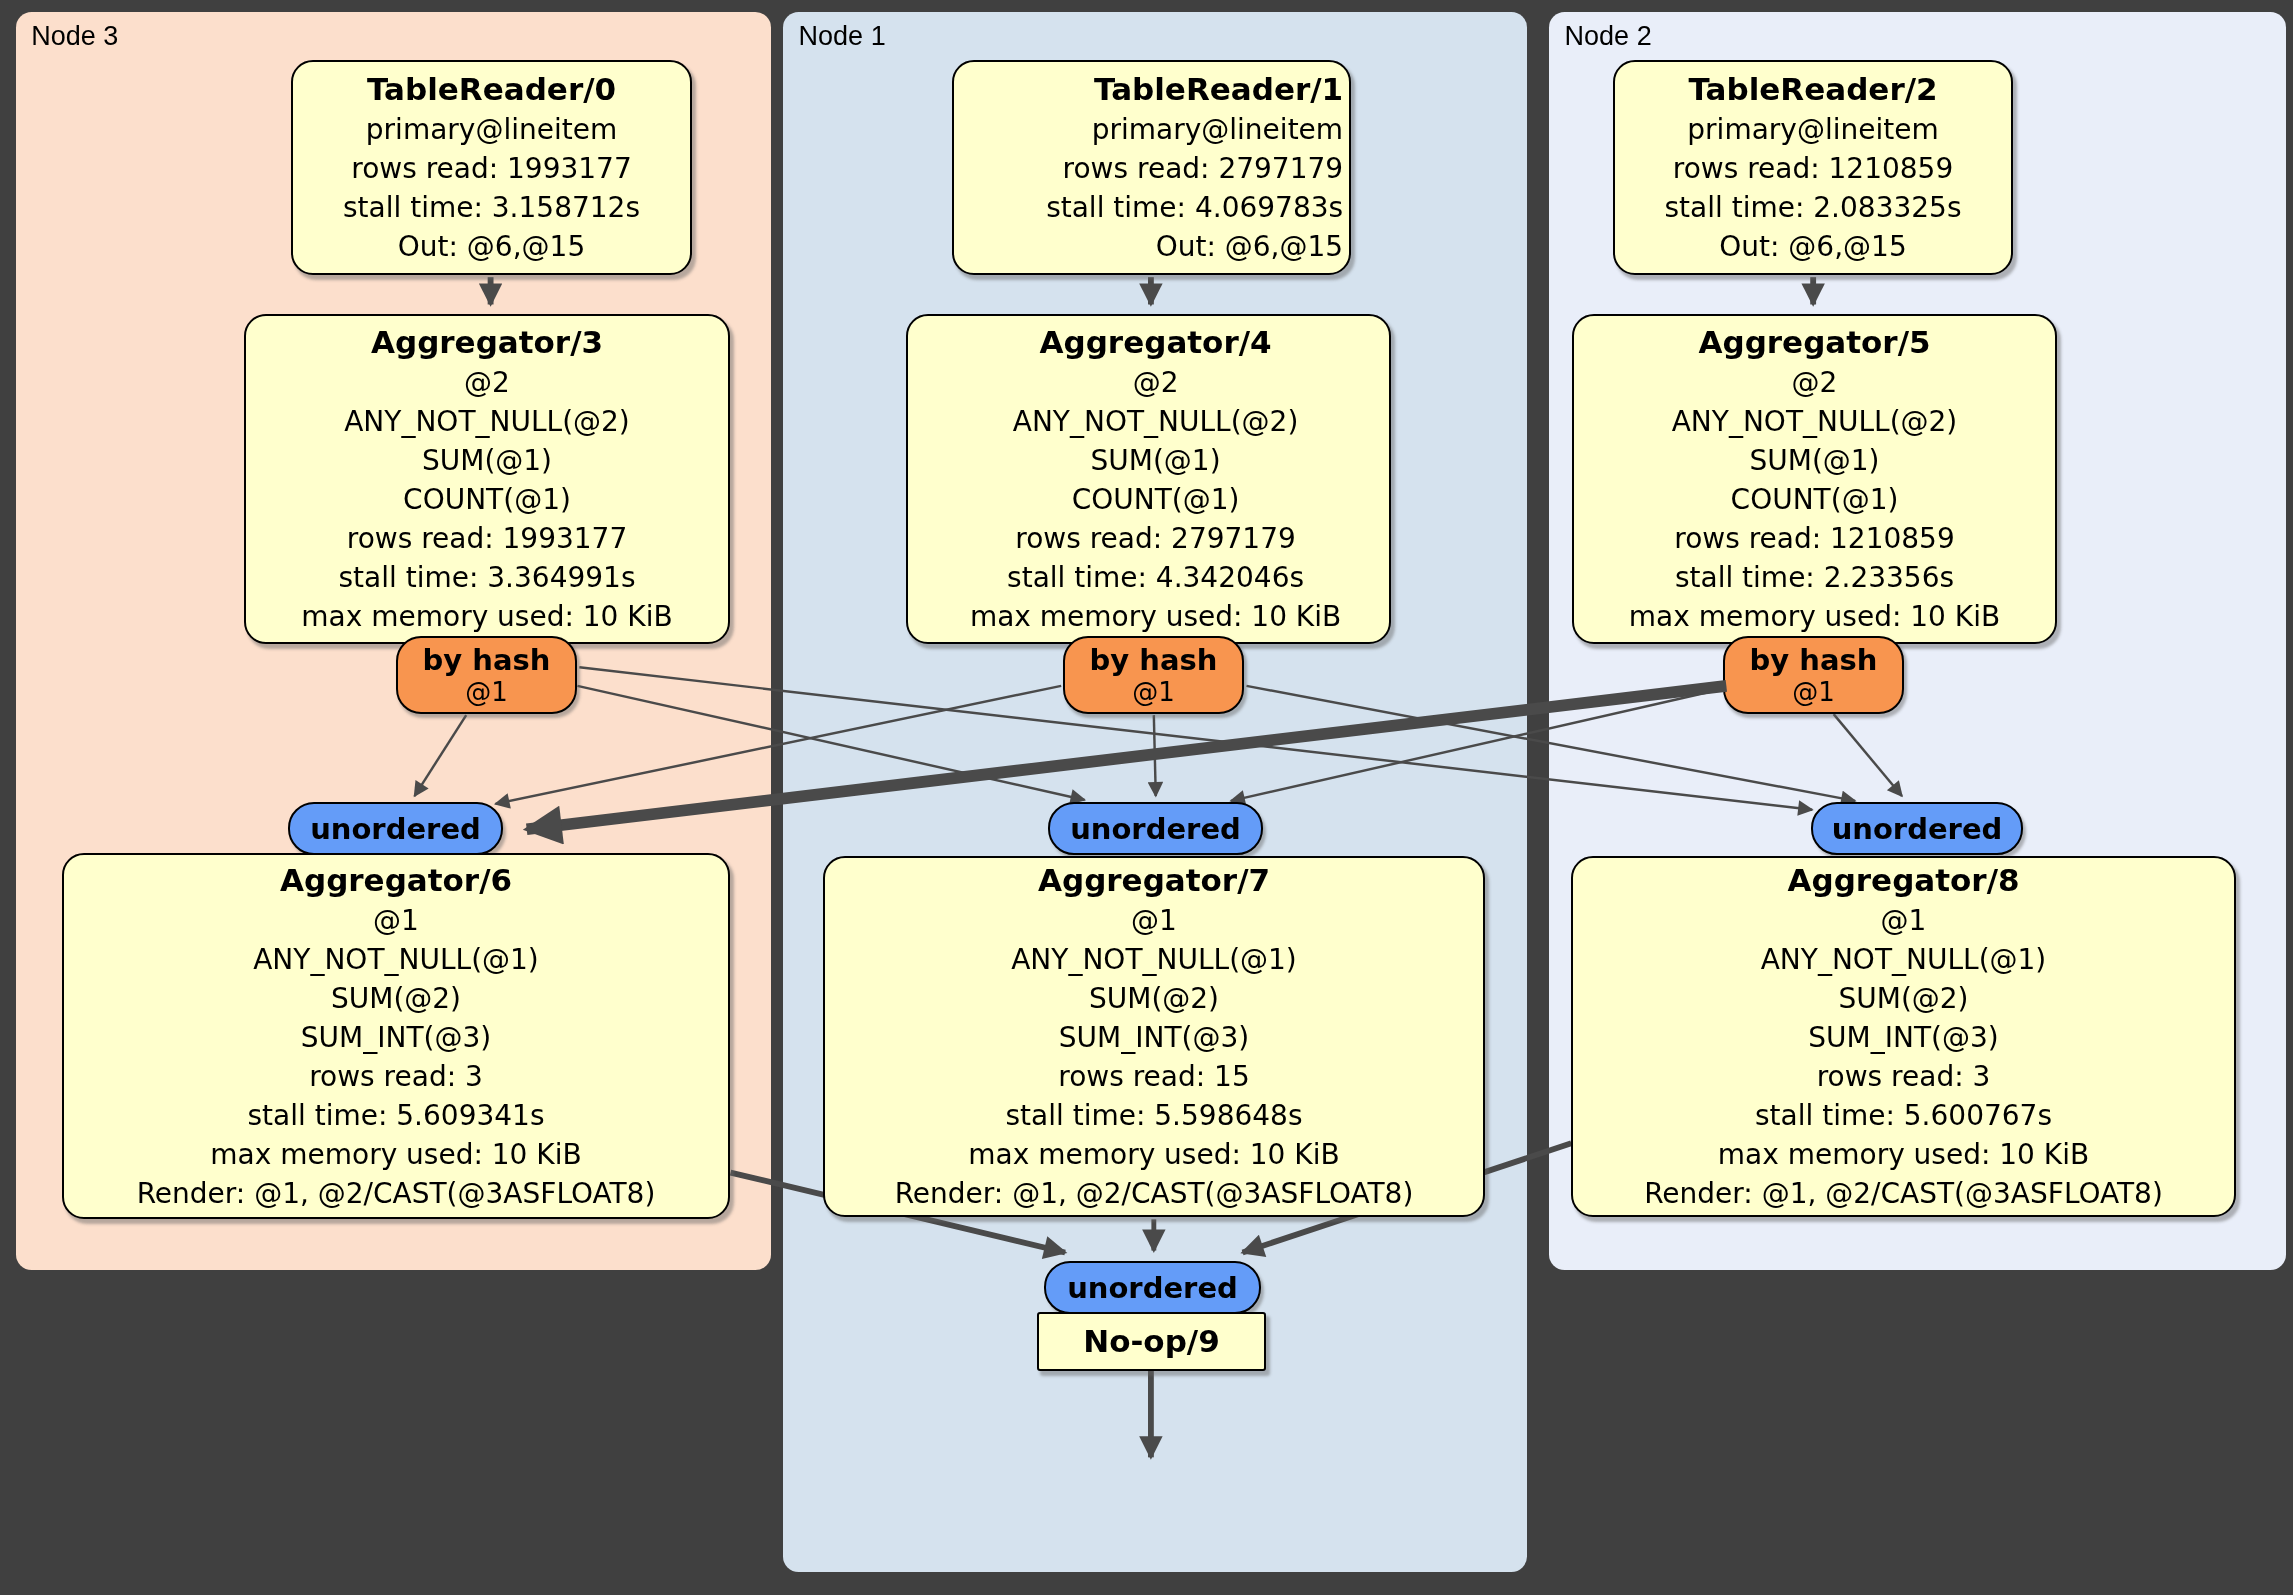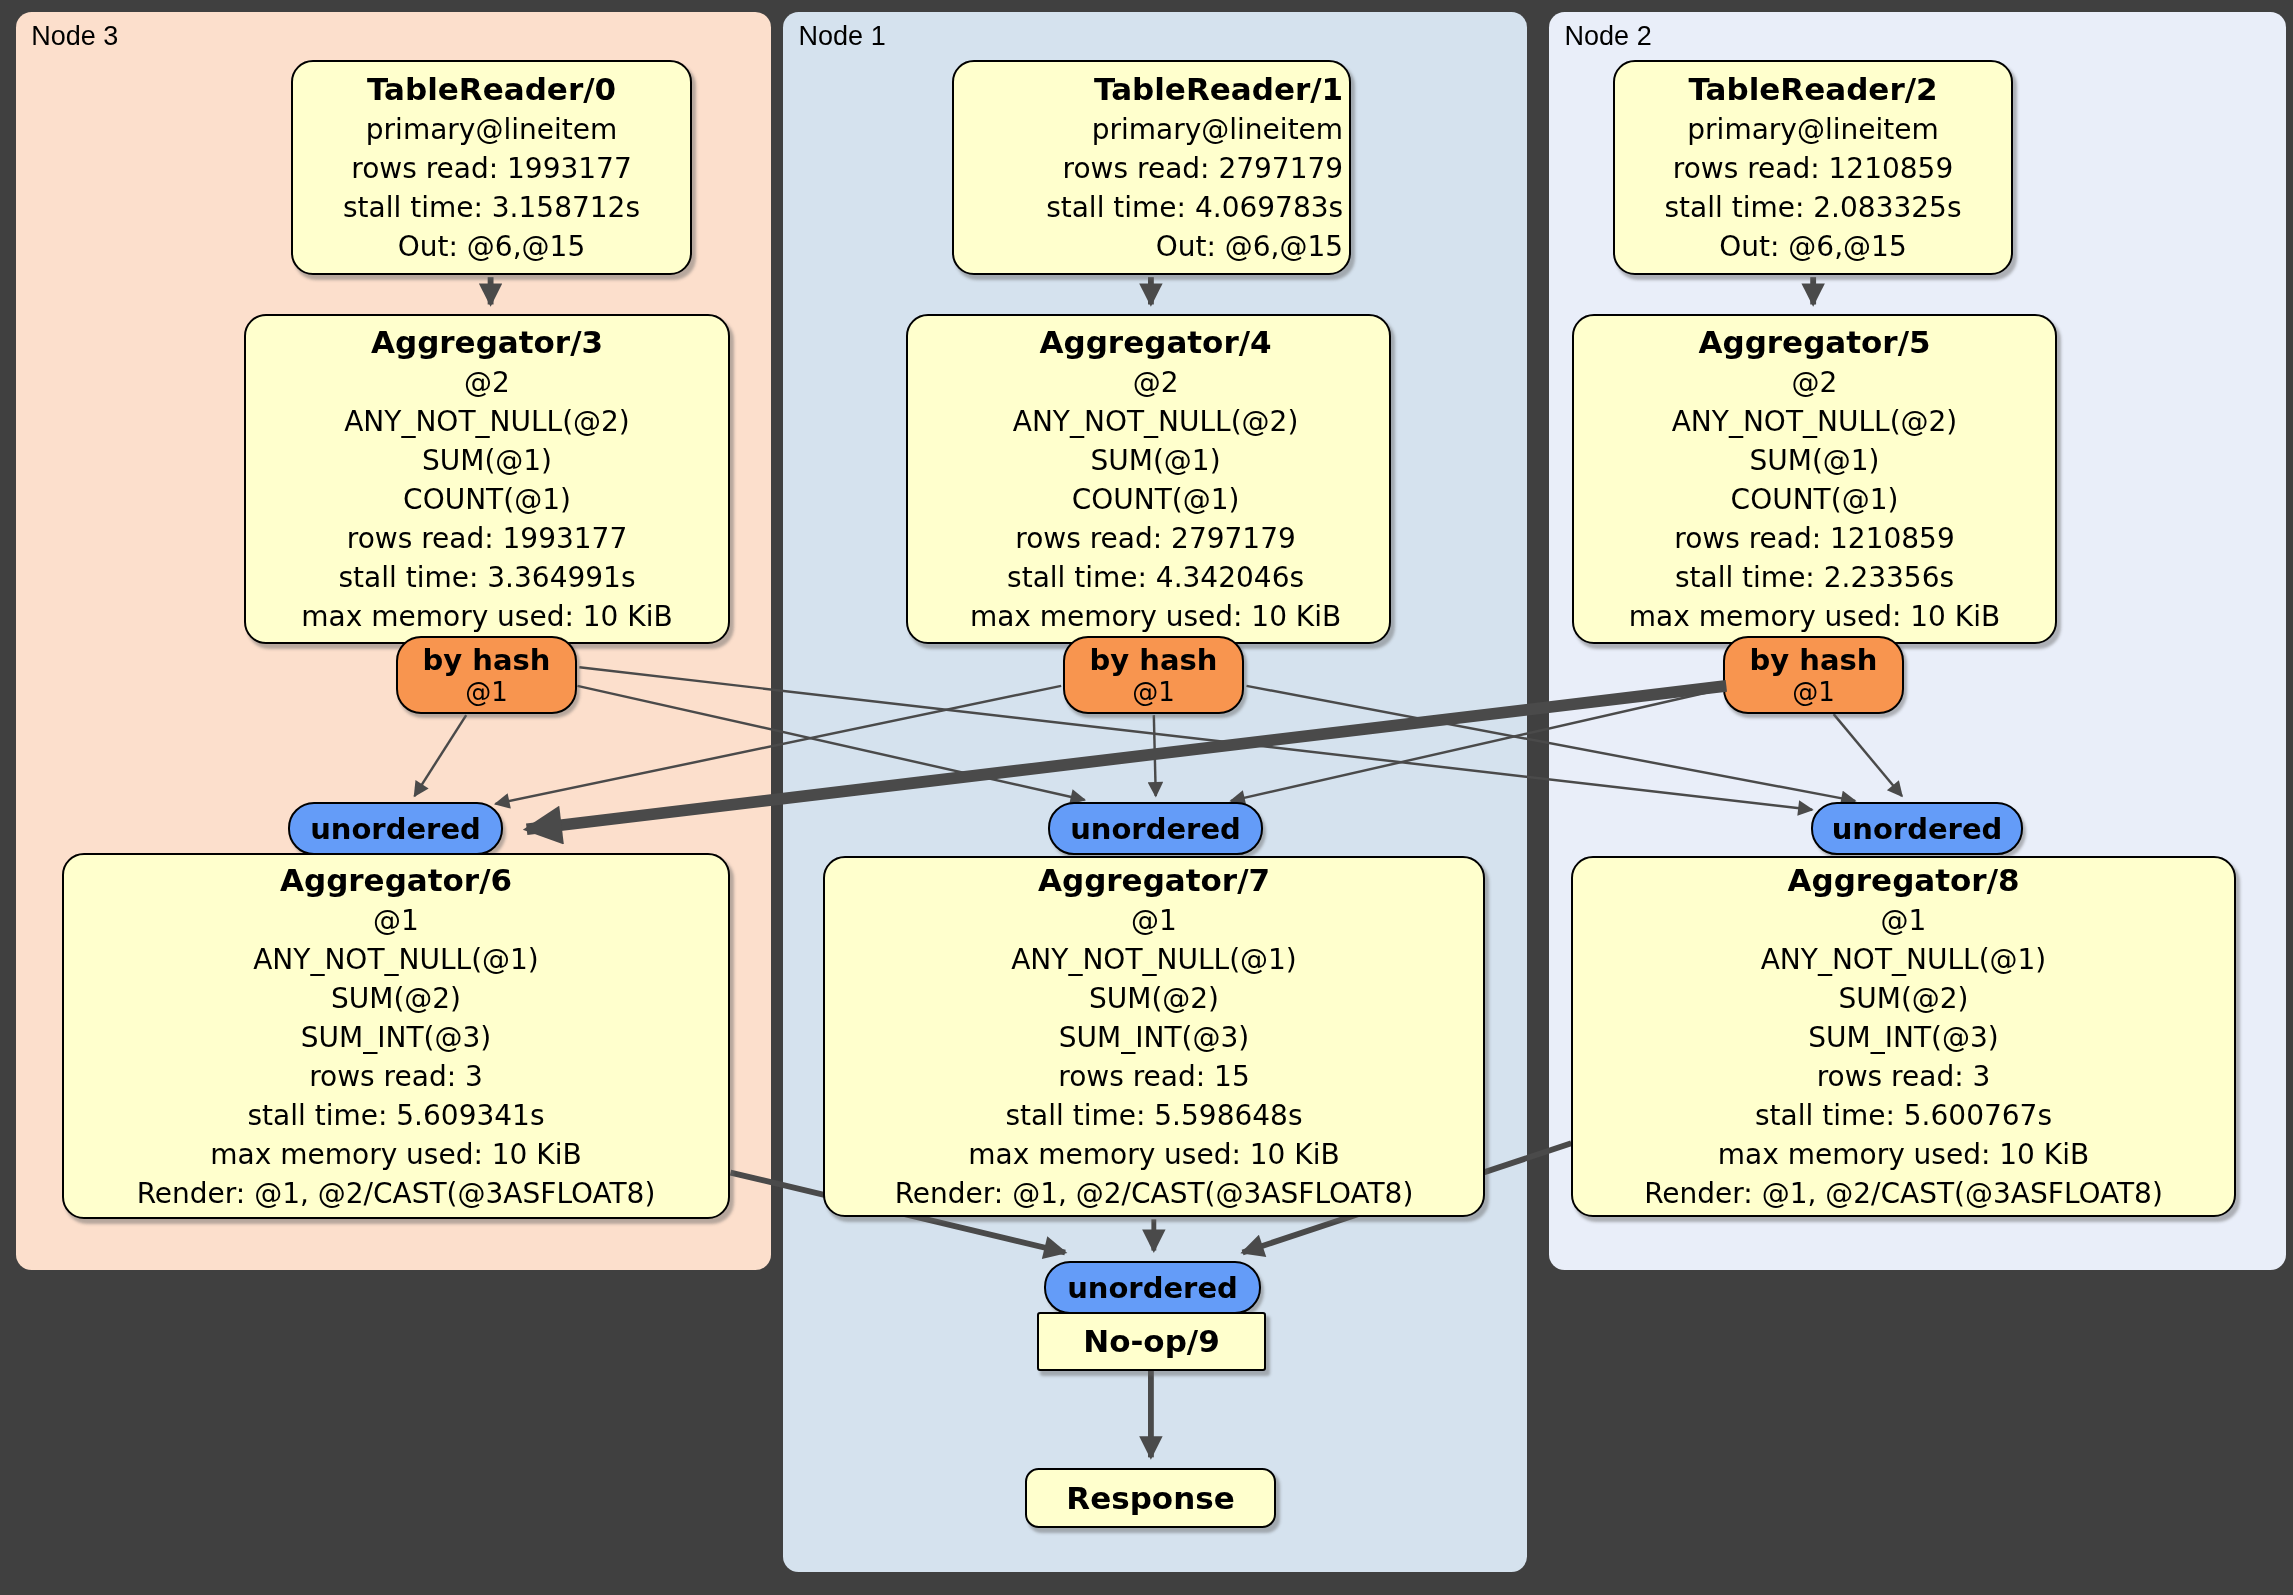--- a/index.html
+++ b/index.html
@@ -214,23 +214,20 @@
       <div class="l">max memory used: 10 KiB</div>
       <div class="l">Render: @1, @2/CAST(@3ASFLOAT8)</div>
     </div>
 
     <div class="oval unordered" style="left:1044px; top:1261px; width:217px; height:53px;">
       <div class="t">unordered</div>
     </div>
     <div class="box" style="left:1037px; top:1312px; width:229px; height:59px; border-radius:3px;">
       <div class="t">No-op/9</div>
     </div>
-    <div class="box" style="left:1025px; top:1468px; width:251px; height:60px; border-radius:13.7px;">
-      <div class="t">Response</div>
-    </div>
   </div>
 
   <svg id="edges-over" class="edges" width="2294" height="1596" viewBox="0 0 2352 1636">
     <line x1="1770" y1="703" x2="540" y2="850" stroke="#4a4a4a" stroke-width="12" marker-end="url(#hBig)"></line>
   </svg>
 
 
 </div>
 
 

